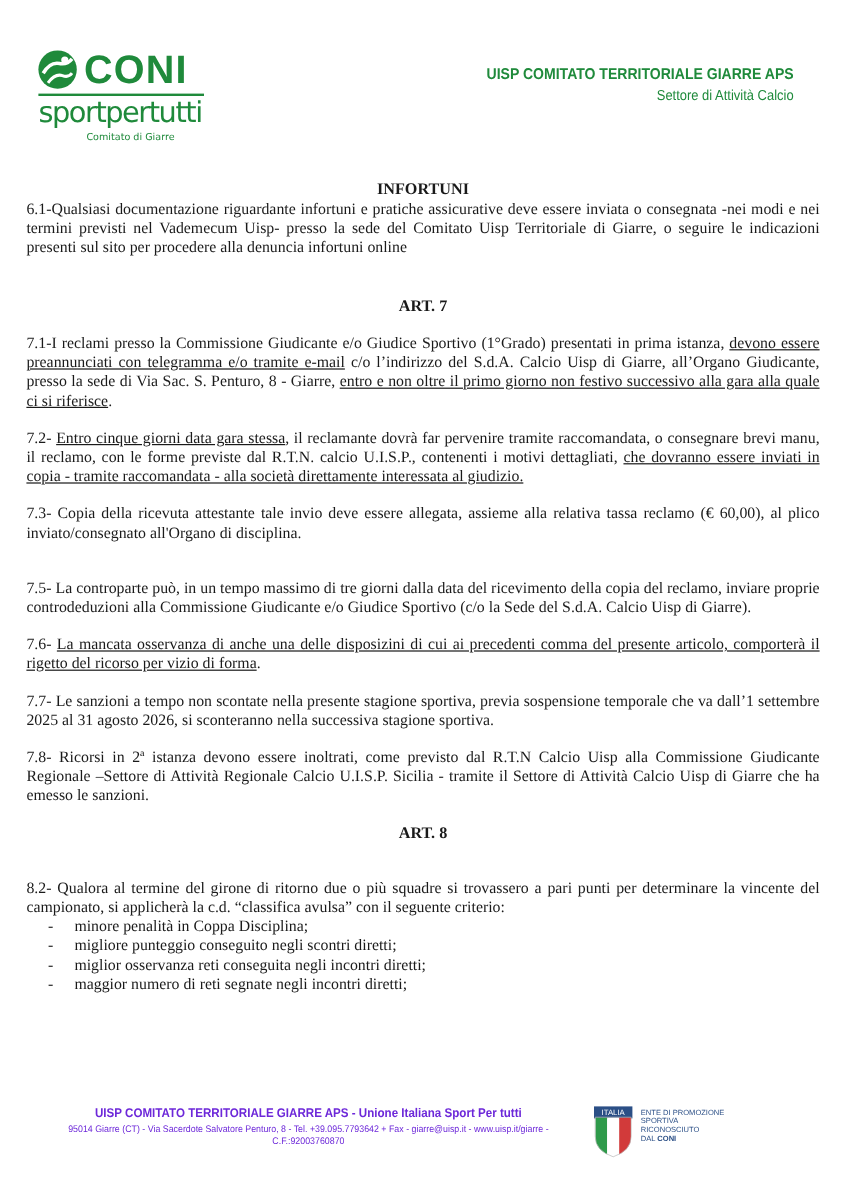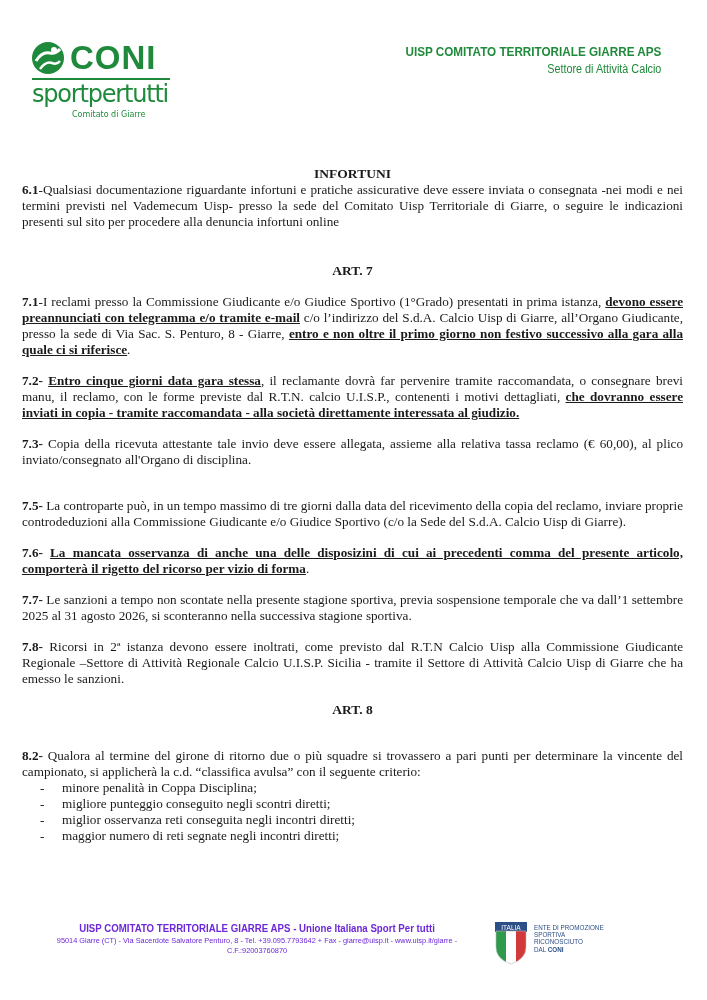--- a/index.html
+++ b/index.html
@@ -4,29 +4,29 @@
 <style>
   html, body { margin: 0; padding: 0; background: #ffffff; }
   body { width: 707px; height: 1000px; position: relative; overflow: hidden; font-family: "Liberation Serif", serif; color: #1a1a1a; }
   .logo { position: absolute; left: 30px; top: 40px; width: 150px; height: 85px; }
   .logo-top { display: flex; align-items: center; height: 36px; }
   .logo-mark { width: 36px; height: 34px; position: relative; }
   .logo-uisp { font-family: "Liberation Sans", sans-serif; font-weight: bold; font-size: 33px; color: #1f8a3b; letter-spacing: 1px; margin-left: 4px; line-height: 36px; }
   .logo-rule { height: 2px; background: #1f8a3b; width: 138px; margin: 2px 0 1px 2px; }
   .logo-sport { font-family: "DejaVu Sans", sans-serif; font-size: 24px; color: #1f8a3b; letter-spacing: -1.2px; line-height: 26px; margin-left: 2px; }
   .logo-comitato { font-family: "DejaVu Sans", sans-serif; font-size: 8px; color: #1f8a3b; margin-left: 42px; margin-top: 3px; }
-  .head-right { position: absolute; right: 46px; top: 44px; text-align: right; font-family: "Liberation Sans", sans-serif; }
+  .head-right { position: absolute; right: 46px; top: 54px; text-align: right; font-family: "Liberation Sans", sans-serif; }
   .head-title { font-weight: bold; font-size: 13px; color: #1f8a3b; transform: scaleX(0.9); transform-origin: right; white-space: nowrap; }
   .head-sub { font-size: 12px; color: #1f8a3b; margin-top: 3px; transform: scaleX(0.9); transform-origin: right; white-space: nowrap; }
-  .doc { position: absolute; left: 22px; top: 150px; width: 661px; font-size: 13.2px; line-height: 16px; text-align: justify; margin-top: 16px; }
+  .doc { position: absolute; left: 22px; top: 150px; width: 661px; font-size: 13.2px; line-height: 16px; text-align: justify; }
   .h { text-align: center; font-weight: bold; font-size: 13.5px; }
   p { margin: 0; }
   .gap-sm { height: 15px; }
   .gap-lg { height: 33px; }
-  b { font-weight: bold; }
+  b { font-weight: normal; }
   u { text-decoration: underline; }
   ul.dash { margin: 0; padding: 0 0 0 18px; list-style: none; }
   ul.dash li { position: relative; padding-left: 22px; }
   ul.dash li::before { content: "-"; position: absolute; left: 0; }
   .footer { position: absolute; left: 22px; top: 922px; width: 470px; text-align: center; font-family: "Liberation Sans", sans-serif; color: #6d28d9; }
   .footer-title { font-weight: bold; font-size: 10.5px; transform: scaleX(0.92); white-space: nowrap; }
   .footer-addr { font-size: 8px; line-height: 10px; margin-top: 2px; transform: scaleX(0.92); }
   .coni { position: absolute; left: 494px; top: 921px; width: 130px; height: 48px; display: flex; }
   .shield { width: 34px; height: 44px; position: relative; }
   .coni-text { font-family: "Liberation Sans", sans-serif; font-size: 6.3px; line-height: 7.2px; color: #2b4f86; margin-left: 6px; margin-top: 3px; }

